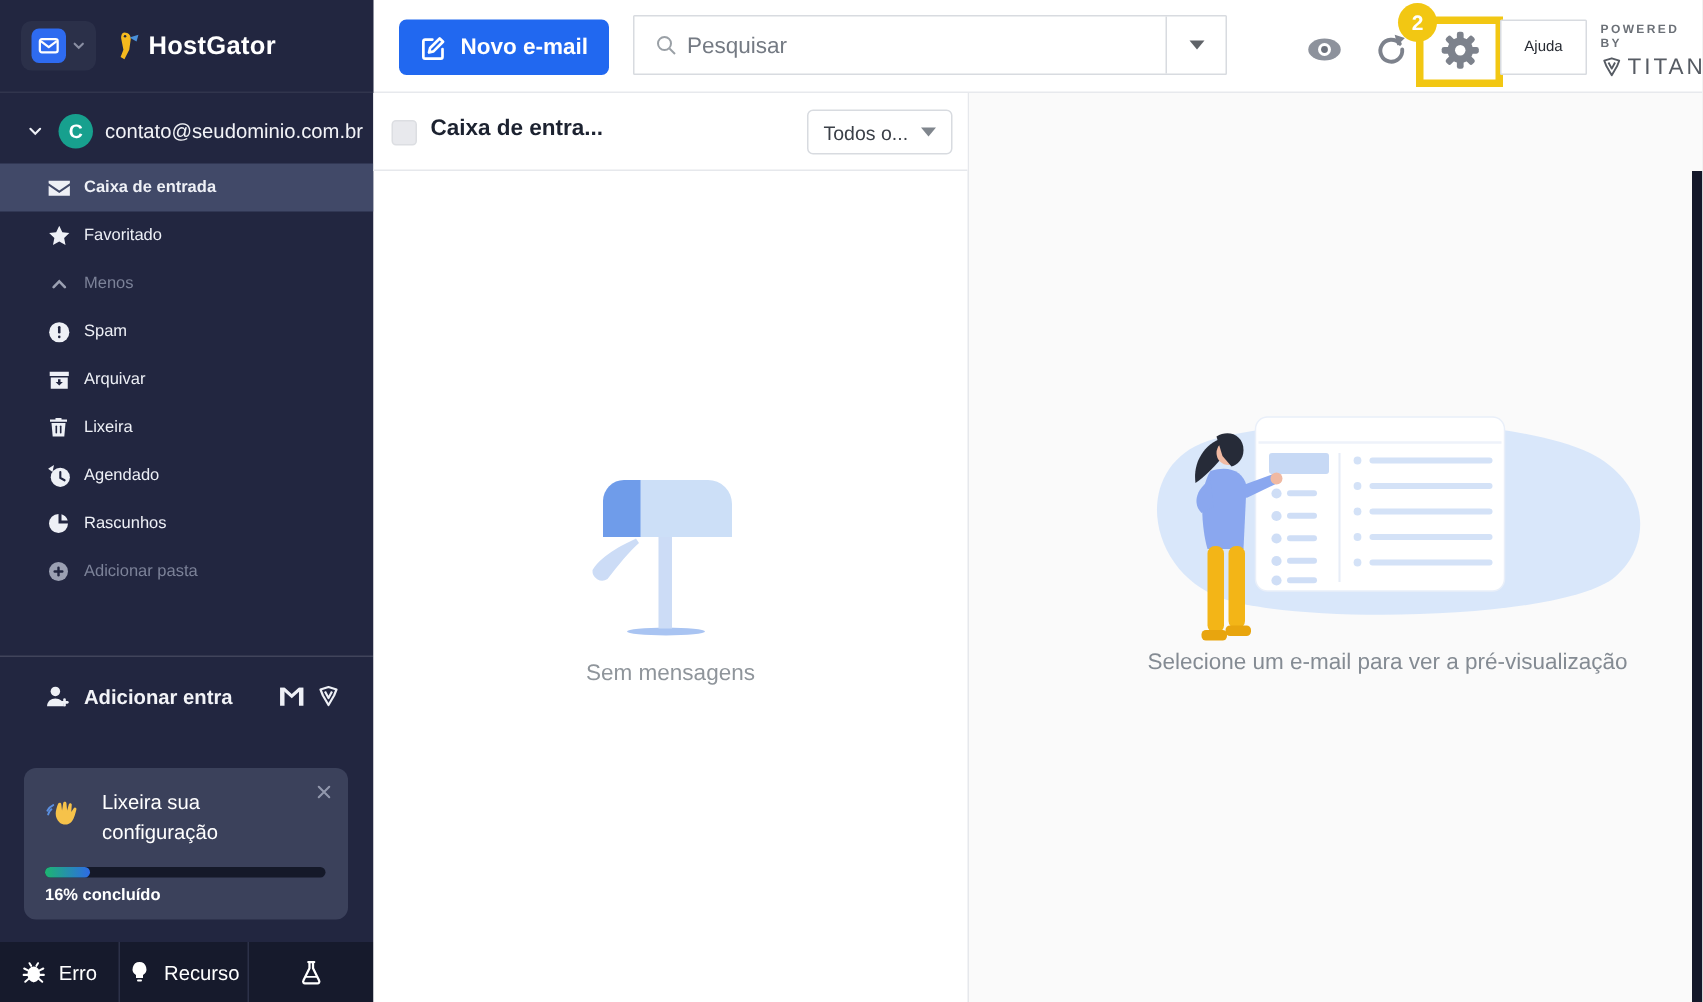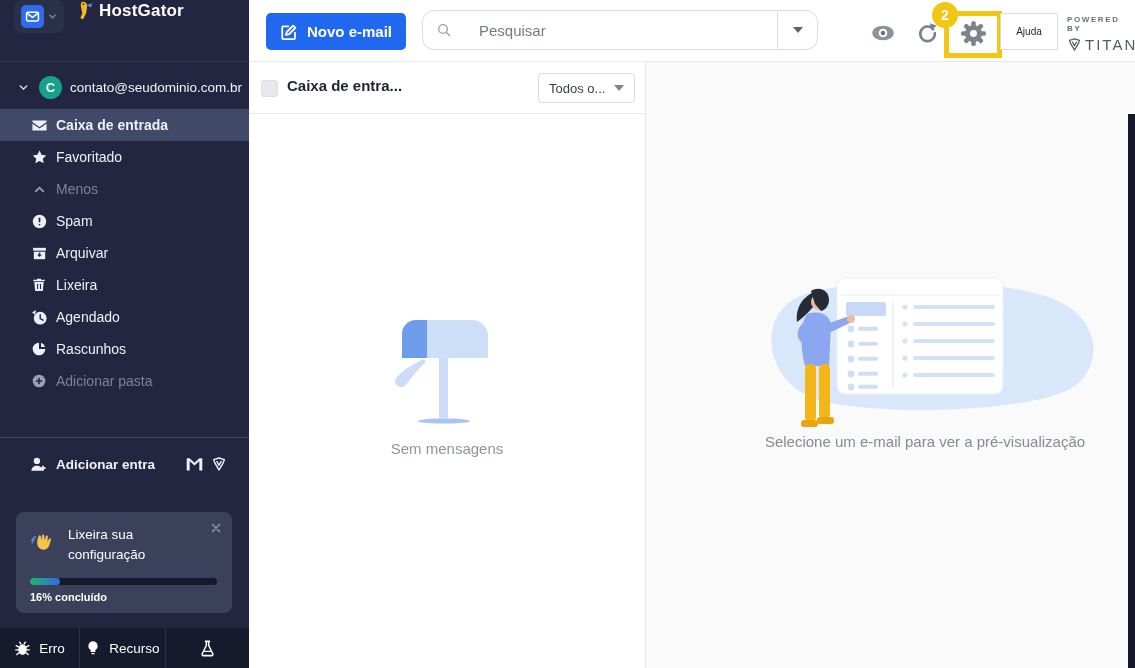--- a/index.html
+++ b/index.html
@@ -8,21 +8,21 @@
   svg{display:block;}
 
   
   .top-header{position:absolute;left:249px;right:0;top:0;height:62px;background:#ffffff;
     border-bottom:1px solid #e7e9ed;box-sizing:border-box;}
   .compose-btn{position:absolute;left:17px;top:13px;width:140px;height:37px;background:#2168f0;
     border:none;border-radius:5px;color:#fff;font-weight:bold;font-size:15px;
     display:flex;align-items:center;justify-content:center;gap:9px;cursor:pointer;
     font-family:"Liberation Sans",sans-serif;}
   .search-wrap{position:absolute;left:173px;top:10px;width:396px;height:40px;border:1px solid #d8dbe0;
-    border-radius:12px;box-sizing:border-box;background:#fff;display:flex;align-items:center;gap:21px;}
+    border-radius:1px;box-sizing:border-box;background:#fff;display:flex;align-items:center;}
   .search-wrap input{flex:1;border:none;outline:none;font-size:15px;color:#3c4043;background:transparent;
     font-family:"Liberation Sans",sans-serif;padding:0 6px;}
   .search-wrap input::placeholder{color:#747a83;}
   .search-mag{margin-left:13px;}
   .search-drop{width:40px;height:100%;border-left:1px solid #d8dbe0;display:flex;align-items:center;
     justify-content:center;cursor:pointer;box-sizing:border-box;}
   .caret{width:0;height:0;border-left:5px solid transparent;border-right:5px solid transparent;
     border-top:6px solid #5f6368;}
   .hdr-iconbtn{position:absolute;top:19px;width:28px;height:28px;display:flex;align-items:center;
     justify-content:center;background:none;border:none;cursor:pointer;padding:0;}
@@ -35,38 +35,38 @@
   .powered .tname{font-size:15px;letter-spacing:2px;color:#565b63;}
   .annot-box{position:absolute;left:695px;top:11px;width:58px;height:47px;border:5px solid #f2c713;
     box-sizing:border-box;pointer-events:none;}
   .annot-badge{position:absolute;left:683px;top:2px;width:26px;height:26px;border-radius:50%;
     background:#f2c713;color:#fff;font-weight:bold;font-size:14px;display:flex;align-items:center;
     justify-content:center;pointer-events:none;}
 
   
   .sidebar{position:absolute;left:0;top:0;width:249px;height:628px;background:#222640;color:#eef0f6;}
   .sb-top{position:absolute;left:0;top:0;width:249px;height:62px;border-bottom:1px solid rgba(255,255,255,.07);
-    box-sizing:border-box;display:flex;align-items:flex-start;}
+    box-sizing:border-box;display:flex;align-items:center;}
   .appswitch{margin-left:14px;width:50px;height:33px;background:#2b3049;border-radius:7px;
     display:flex;align-items:center;justify-content:center;gap:3px;cursor:pointer;}
   .appswitch .envsq{width:23px;height:23px;background:#2e6bf0;border-radius:5px;
     display:flex;align-items:center;justify-content:center;}
   .brand{display:flex;align-items:center;gap:5px;margin-left:13px;cursor:pointer;}
   .brand .bname{font-size:17px;font-weight:bold;color:#fff;letter-spacing:.2px;}
   .acct-row{position:absolute;left:0;top:71px;width:249px;height:32px;display:flex;align-items:center;
     cursor:pointer;}
   .acct-chev{margin-left:17px;}
   .avatar{width:23px;height:23px;border-radius:50%;background:#17a08e;color:#fff;font-size:13px;
     font-weight:bold;display:flex;align-items:center;justify-content:center;margin-left:9px;}
   .acct-email{margin-left:8px;font-size:13.5px;color:#f2f3f7;}
   .folders{position:absolute;left:0;top:109px;width:249px;}
   .srow{height:32px;display:flex;align-items:center;cursor:pointer;}
   .srow.sel{background:#414968;}
   .srow .sicon{width:18px;height:18px;margin-left:30px;display:flex;align-items:center;justify-content:center;}
-  .srow .slabel{margin-left:8px;font-size:14px;color:#eef0f6;}
+  .srow .slabel{margin-left:8px;font-size:11px;color:#eef0f6;}
   .srow.sel .slabel{font-weight:bold;}
   .srow.muted .slabel{color:#7c8298;}
   .sb-divider{position:absolute;left:0;top:437px;width:249px;height:1px;background:rgba(255,255,255,.14);}
   .addacct-row{position:absolute;left:0;top:448px;width:249px;height:32px;display:flex;align-items:center;
     cursor:pointer;}
   .addacct-row .sicon{width:19px;height:19px;margin-left:29px;}
   .addacct-row .slabel{margin-left:8px;font-size:13.5px;font-weight:bold;color:#f2f3f7;flex:1;}
   .addacct-row .provs{display:flex;align-items:center;gap:8px;margin-right:22px;}
 
   .setup-card{position:absolute;left:16px;top:512px;width:216px;height:101px;background:#3b415b;

